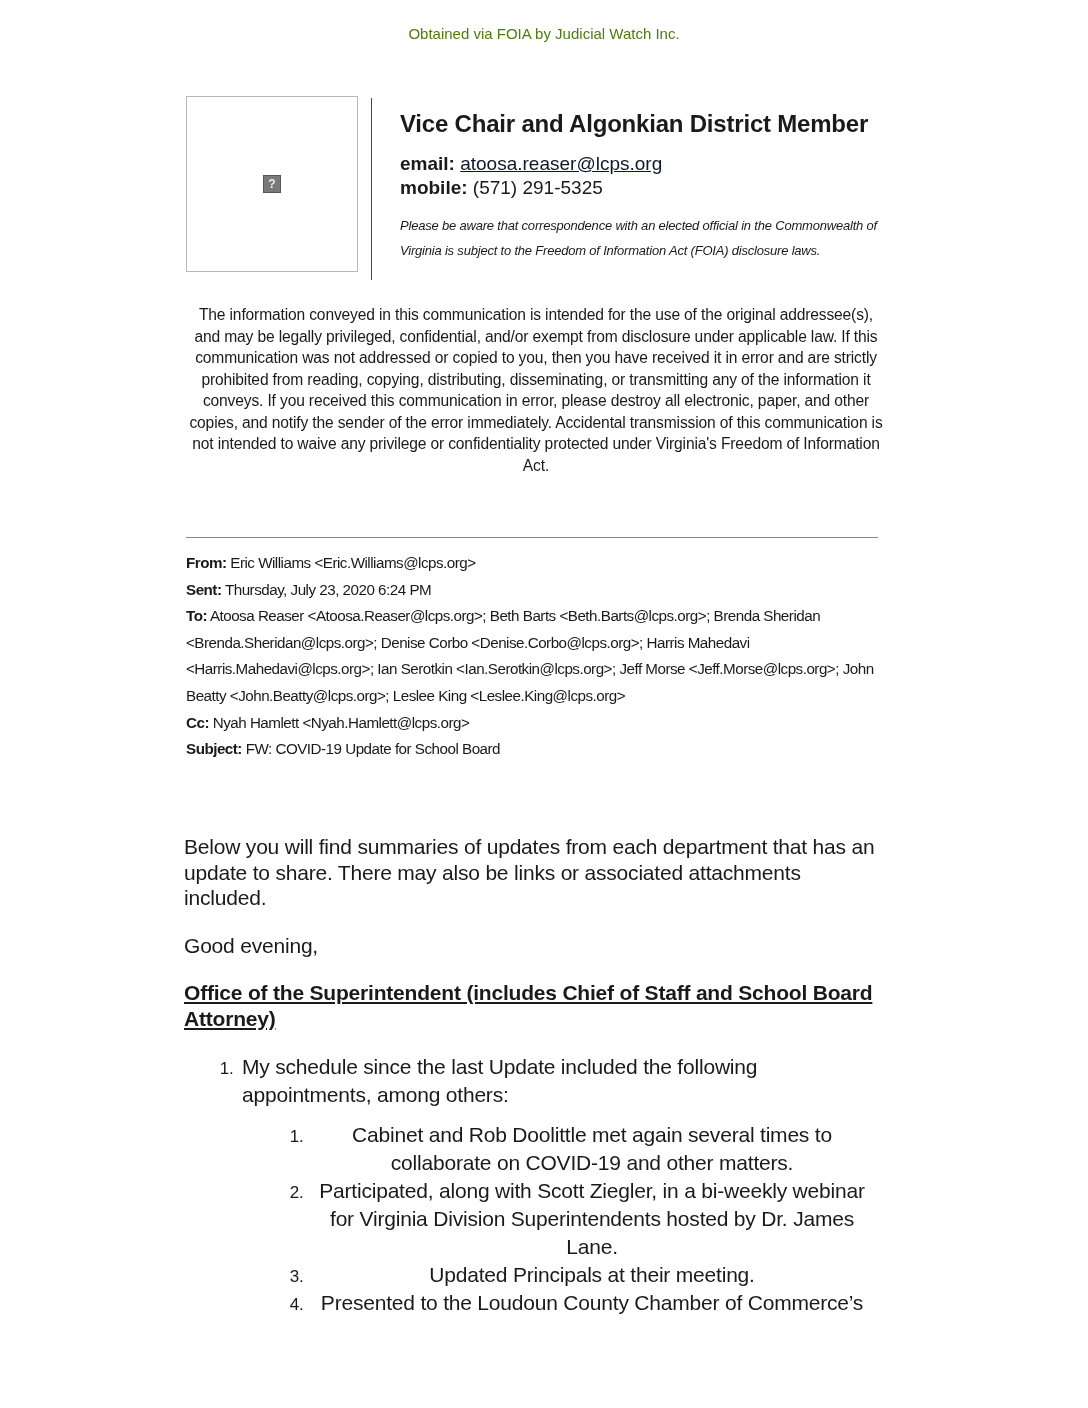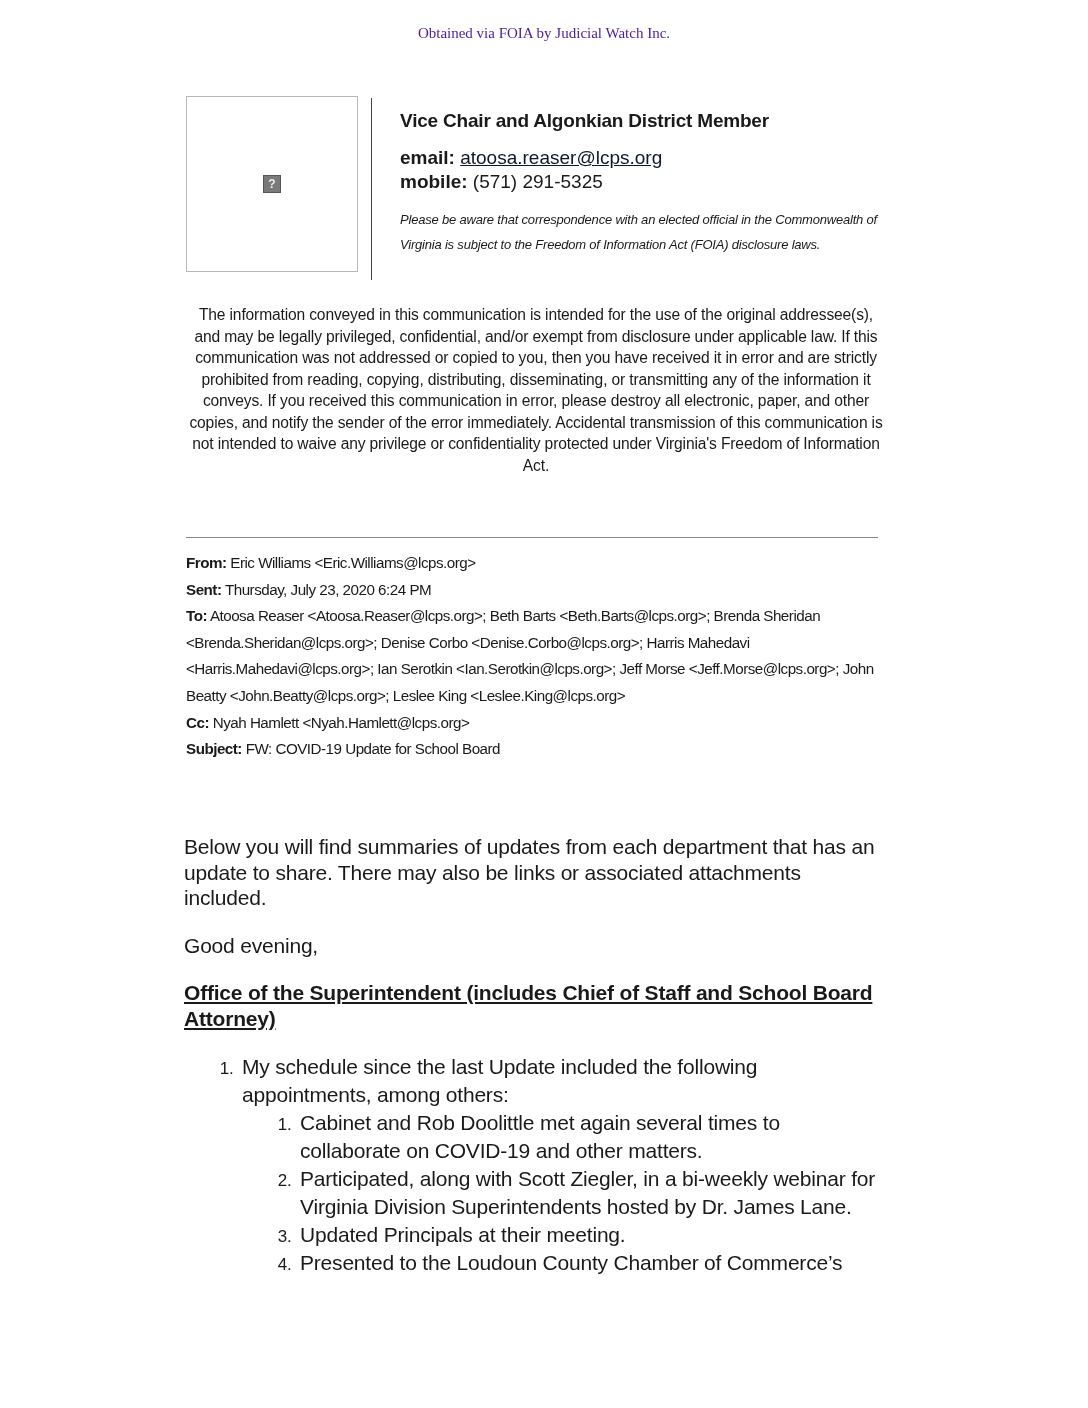--- a/index.html
+++ b/index.html
@@ -1,44 +1,44 @@
 <!DOCTYPE html>
 <html><head>
 <meta charset="utf-8">
 <style>
   html, body { margin: 0; padding: 0; background: #ffffff; }
   body { width: 1088px; height: 1408px; position: relative; overflow: hidden; color: #1a1a1a; }
   .watermark { position: absolute; top: 25px; left: 0; width: 1088px; text-align: center;
-    font-family: Liberation Serif, serif; font-size: 15px; color: #4c1d95; }
+    font-family: Liberation Sans, sans-serif; font-size: 15px; color: #4d7c0f; }
   .photo-box { position: absolute; left: 186px; top: 96px; width: 172px; height: 176px;
     border: 1px solid #b8b8b8; box-sizing: border-box; }
   .broken-img { position: absolute; left: 76px; top: 78px; width: 18px; height: 18px;
     background: #7a7a7a; border: 1px solid #555; box-sizing: border-box;
     color: #eee; font-family: "Liberation Sans", sans-serif; font-size: 12px; font-weight: bold;
     text-align: center; line-height: 16px; }
   .vdivider { position: absolute; left: 371px; top: 98px; width: 1px; height: 182px; background: #444; }
   .sig { position: absolute; left: 400px; top: 110px; width: 500px; font-family: "Liberation Sans", sans-serif; }
-  .sig .title { font-size: 19px; font-weight: bold; margin: 0 0 14px 0; letter-spacing: -0.2px; }
+  .sig .title { font-size: 24px; font-weight: bold; margin: 0 0 14px 0; letter-spacing: -0.2px; }
   .sig .line { font-size: 19px; line-height: 24px; }
   .sig .line b { font-weight: bold; }
   .sig a { color: #0f172a; text-decoration: underline; }
   .sig .notice { font-size: 13px; font-style: italic; line-height: 24.5px; margin-top: 14px; letter-spacing: -0.2px; }
   .disclaimer { position: absolute; left: 186px; top: 304px; width: 700px;
     font-family: "Liberation Sans", sans-serif; font-size: 15.6px; line-height: 21.5px; letter-spacing: -0.15px; text-align: center; }
   .hrule { position: absolute; left: 186px; top: 537px; width: 692px; height: 1px; background: #888; }
   .headers { position: absolute; left: 186px; top: 550px; width: 720px;
     font-family: Liberation Sans, sans-serif; font-size: 15.2px; line-height: 26.6px; letter-spacing: -0.5px; }
   .headers b { font-weight: bold; }
   .body { position: absolute; left: 184px; top: 834px; width: 700px; font-family: "Liberation Sans", sans-serif;
     font-size: 21px; line-height: 25.5px; letter-spacing: -0.2px; }
   .body p { margin: 0 0 22px 0; }
   .section-heading { font-weight: bold; text-decoration: underline; margin: 0 0 22px 0; }
   ol.lvl1 { margin: 0; padding-left: 54px; }
   ol.lvl1 > li { padding-left: 4px; line-height: 28px; }
-  ol.lvl2 { margin: 0; padding-left: 54px; }
+  ol.lvl2 { margin: 12px; padding-left: 54px; text-align: center; }
   ol.lvl2 > li { padding-left: 4px; line-height: 28px; }
   li::marker { font-size: 17px; }
 </style>
 </head>
 <body>
 
 <div class="watermark">Obtained via FOIA by Judicial Watch Inc.</div>
 
 <div class="photo-box">
   <div class="broken-img">?</div>

